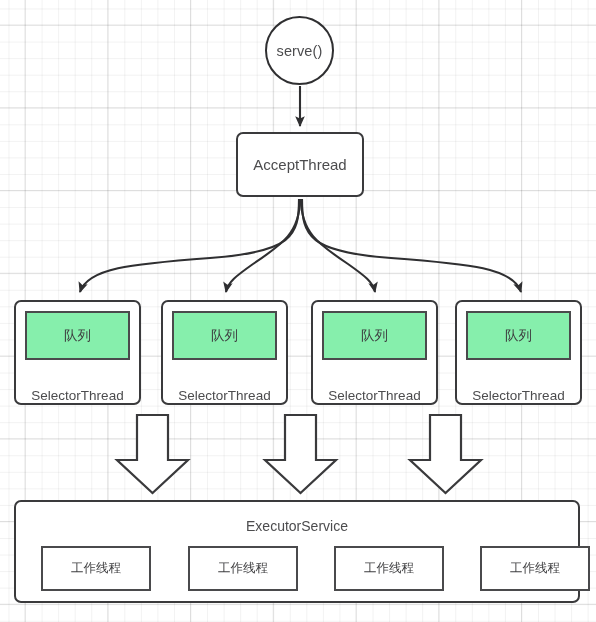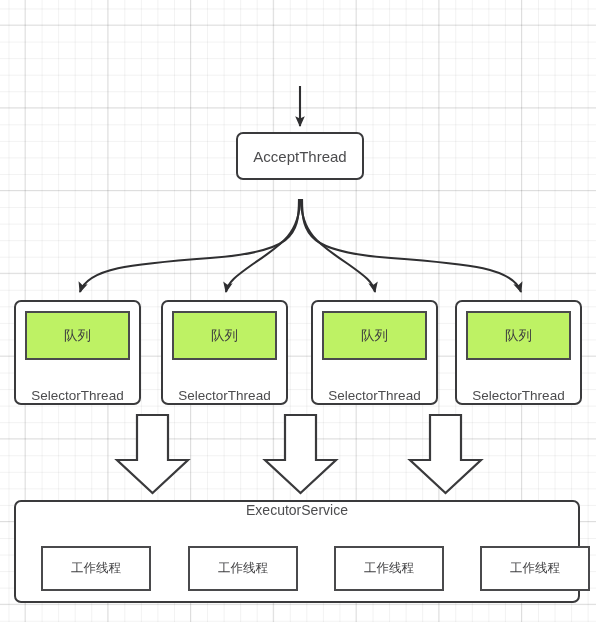--- a/index.html
+++ b/index.html
@@ -59,21 +59,21 @@
     align-items: center;
     justify-content: center;
     font-size: 14.5px;
     color: #4c4c4e;
     letter-spacing: 0.1px;
   }
   .accept-box {
     left: 236px;
     top: 132px;
     width: 128px;
-    height: 48px;
+    height: 65px;
     font-size: 15px;
     border-width: 2.2px;
   }
   .selector-box {
     top: 300px;
     width: 127px;
     height: 105px;
     border-width: 2.2px;
     align-items: flex-end;
     justify-content: center;
@@ -85,40 +85,40 @@
     white-space: nowrap;
   }
   .queue-box {
     position: absolute;
     box-sizing: border-box;
     left: 9px;
     top: 9px;
     right: 9px;
     height: 49px;
     border: 2px solid #4a4a4c;
-    background: #bef264;
+    background: #86efac;
     display: flex;
     align-items: center;
     justify-content: center;
     font-size: 13.5px;
     color: #3d3d3f;
   }
   .executor-box {
     left: 14px;
     top: 500px;
     width: 566px;
     height: 103px;
     border-width: 2.2px;
     display: block;
   }
   .executor-title {
     position: absolute;
     left: 0;
     right: 0;
-    top: 0;
+    top: 16px;
     text-align: center;
     font-size: 14px;
     color: #4c4c4e;
   }
   .worker-box {
     position: absolute;
     box-sizing: border-box;
     top: 44px;
     width: 110px;
     height: 45px;
@@ -153,20 +153,23 @@
 
     <path d="M 302 199 C 302 236, 309 252, 391 258 C 471 264, 513 268, 521 292" fill="none" stroke="#2f2f31" stroke-width="2.1" marker-end="url(#arrowhead)"></path>
 
     <path d="M 137 415 L 168 415 L 168 460 L 188 460 L 152.5 493 L 117 460 L 137 460 Z" fill="#ffffff" stroke="#3a3a3c" stroke-width="2.2" stroke-linejoin="miter"></path>
 
     <path d="M 285 415 L 316 415 L 316 460 L 336 460 L 300.5 493 L 265 460 L 285 460 Z" fill="#ffffff" stroke="#3a3a3c" stroke-width="2.2" stroke-linejoin="miter"></path>
 
     <path d="M 430 415 L 461 415 L 461 460 L 481 460 L 445.5 493 L 410 460 L 430 460 Z" fill="#ffffff" stroke="#3a3a3c" stroke-width="2.2" stroke-linejoin="miter"></path>
   </svg>
 
+  <div class="circle-node">
+    <span>serve()</span>
+  </div>
 
   <div class="node rounded accept-box">
     <span>AcceptThread</span>
   </div>
 
   <div class="node rounded selector-box" style="left:14px;">
     <div class="queue-box">
       <span>队列</span>
     </div>
     <span class="selector-label">SelectorThread</span>

